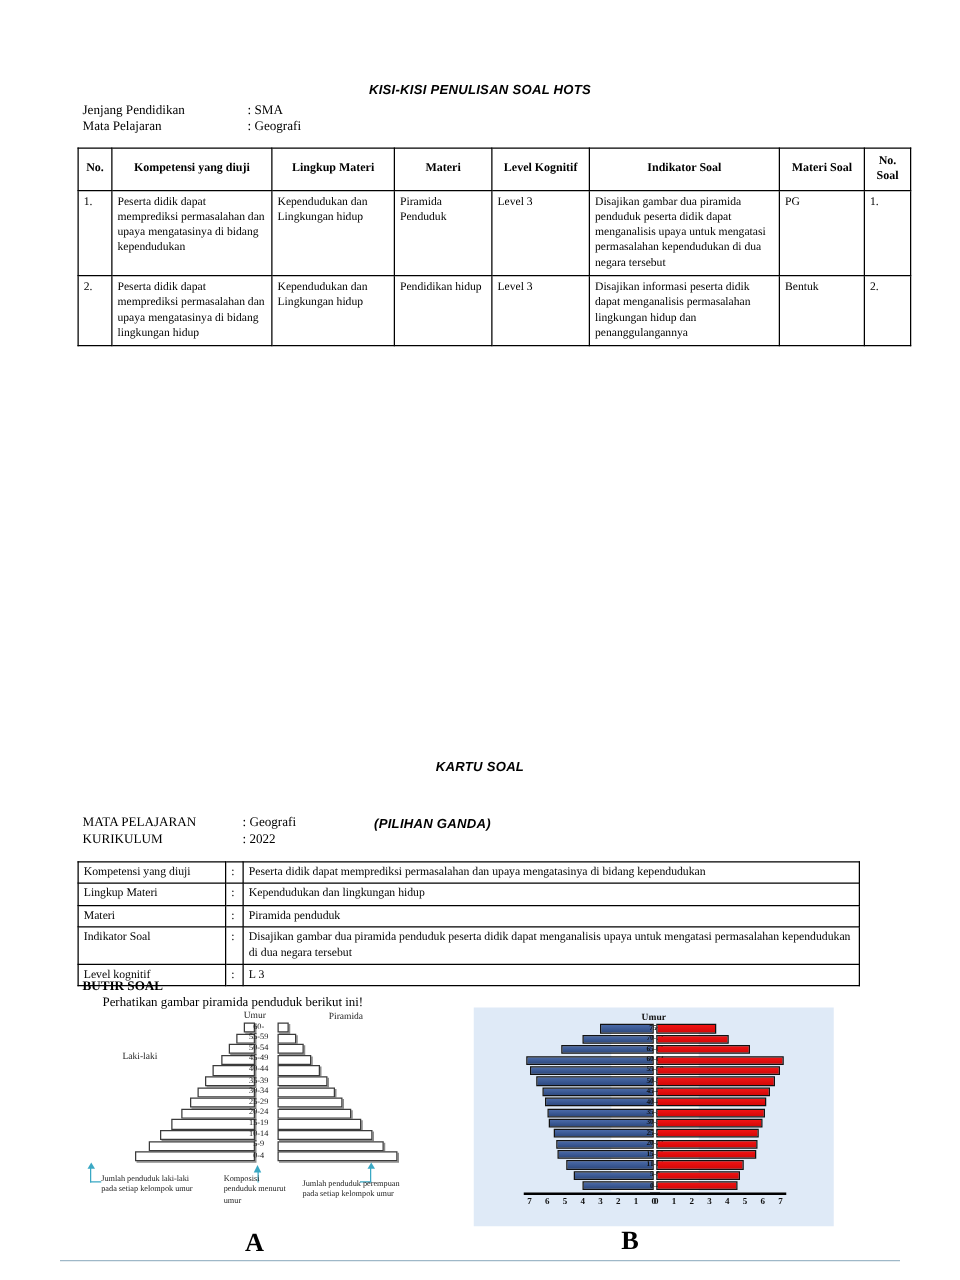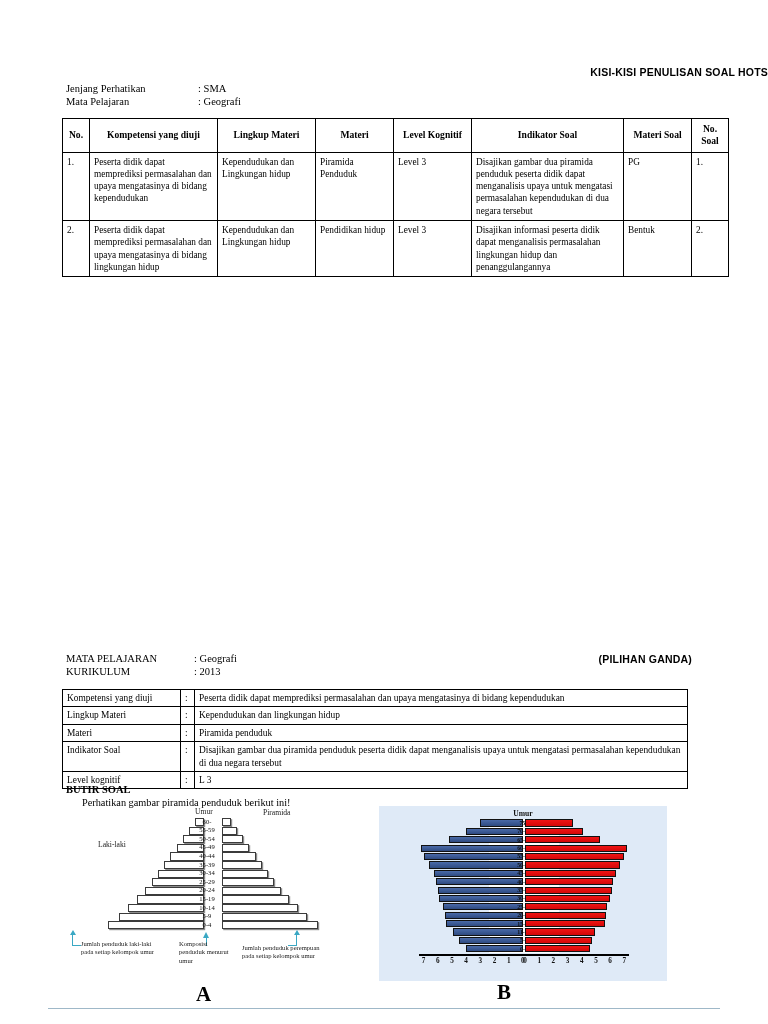--- a/index.html
+++ b/index.html
@@ -9,25 +9,26 @@
     background:#ffffff;
     font-family:"Liberation Serif", serif;
     color:#000;
     position:relative;
     overflow:hidden;
   }
   .page { position:absolute; left:0; top:0; width:768px; height:1024px; }
 
   
   .doc-title {
-    text-align:right;
+    text-align:center;
     font-family:"Liberation Sans", sans-serif;
     font-weight:bold;
     font-size:10.5px;
     letter-spacing:.2px;
+    font-style:italic;
   }
   .meta-row { display:flex; font-size:10.5px; line-height:13px; }
   .meta-label { width:132px; }
   .meta-value { }
 
   
   .kisi-wrap { position:absolute; left:62px; top:118px; width:648px; }
   table.kisi { border-collapse:collapse; width:648px; table-layout:fixed; }
   table.kisi th, table.kisi td {
     border:1px solid #000;
@@ -153,21 +154,21 @@
 </style>
 </head>
 <body>
 
 <div class="page">
 
   <div class="doc-title" style="position:absolute;left:0;top:66px;width:768px;">KISI-KISI PENULISAN SOAL HOTS</div>
 
   <div style="position:absolute;left:66px;top:82px;">
     <div class="meta-row">
-      <span class="meta-label">Jenjang Perhatikan</span>
+      <span class="meta-label">Jenjang Pendidikan</span>
       <span class="meta-value">: SMA</span>
     </div>
     <div class="meta-row">
       <span class="meta-label">Mata Pelajaran</span>
       <span class="meta-value">: Geografi</span>
     </div>
   </div>
 
   <div class="kisi-wrap">
     <table class="kisi">
@@ -204,30 +205,31 @@
           <td class="c-mat">Pendidikan hidup</td>
           <td class="c-lev">Level 3</td>
           <td class="c-ind">Disajikan informasi peserta didik dapat menganalisis permasalahan lingkungan hidup dan penanggulangannya</td>
           <td class="c-bent">Bentuk</td>
           <td class="c-nos">2.</td>
         </tr>
       </tbody>
     </table>
   </div>
 
+  <div class="doc-title kartu-title">KARTU SOAL</div>
   <div class="doc-title kartu-title2">(PILIHAN GANDA)</div>
 
   <div class="kartu-meta">
     <div class="meta-row">
       <span class="meta-label">MATA PELAJARAN</span>
       <span class="meta-value">: Geografi</span>
     </div>
     <div class="meta-row">
       <span class="meta-label">KURIKULUM</span>
-      <span class="meta-value">: 2013</span>
+      <span class="meta-value">: 2022</span>
     </div>
   </div>
 
   <div class="detail-wrap">
     <table class="detail">
       <tbody>
         <tr>
           <td class="d-key">Kompetensi yang diuji</td>
           <td class="d-colon">:</td>
           <td class="d-val">Peserta didik dapat memprediksi permasalahan dan upaya mengatasinya di bidang kependudukan</td>

